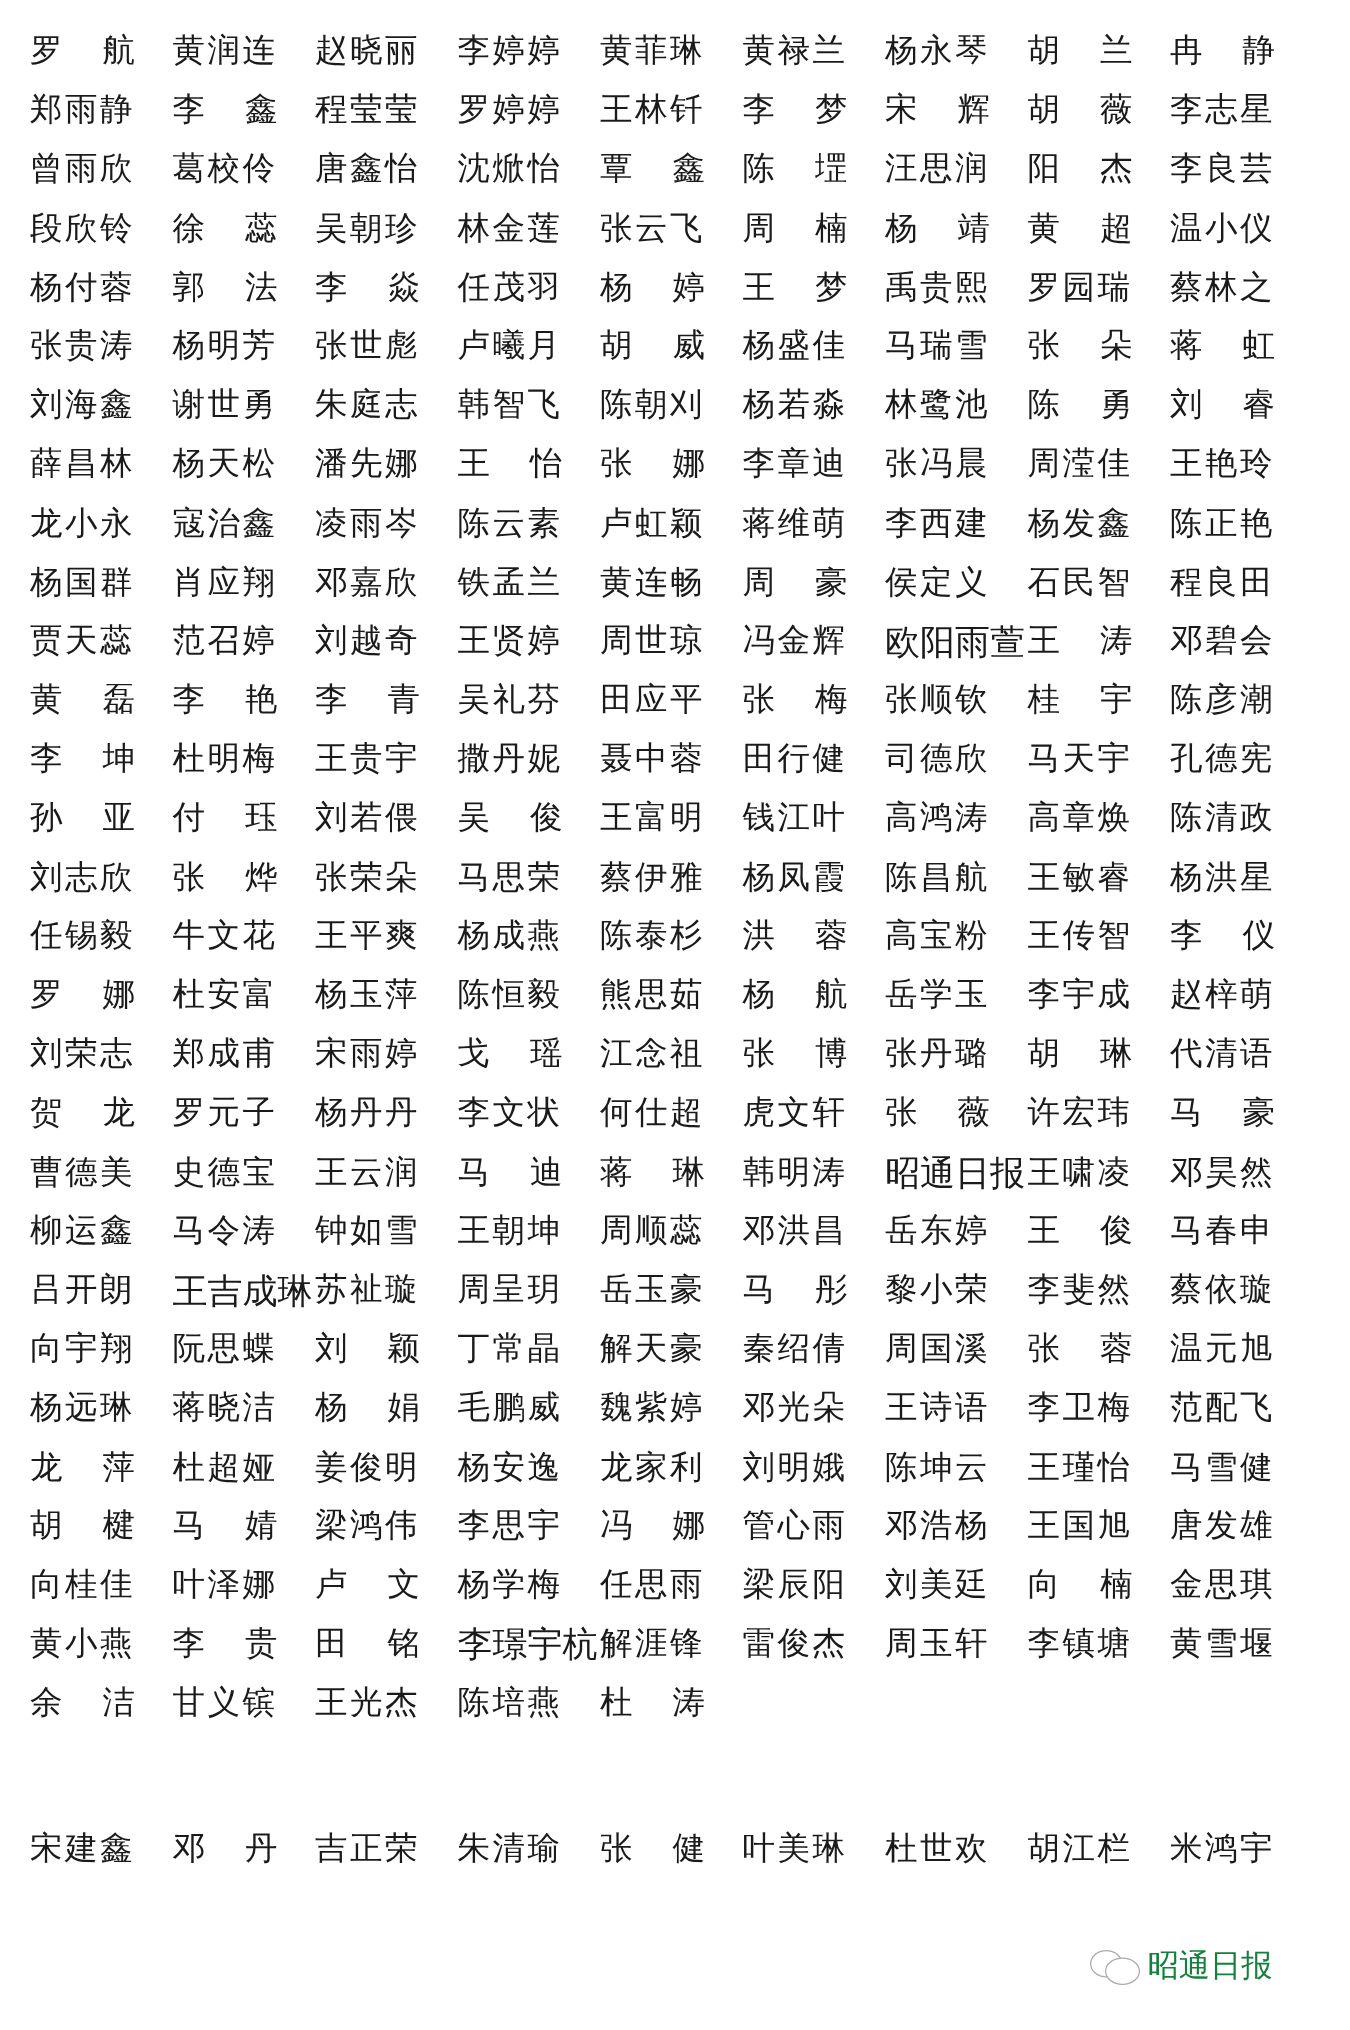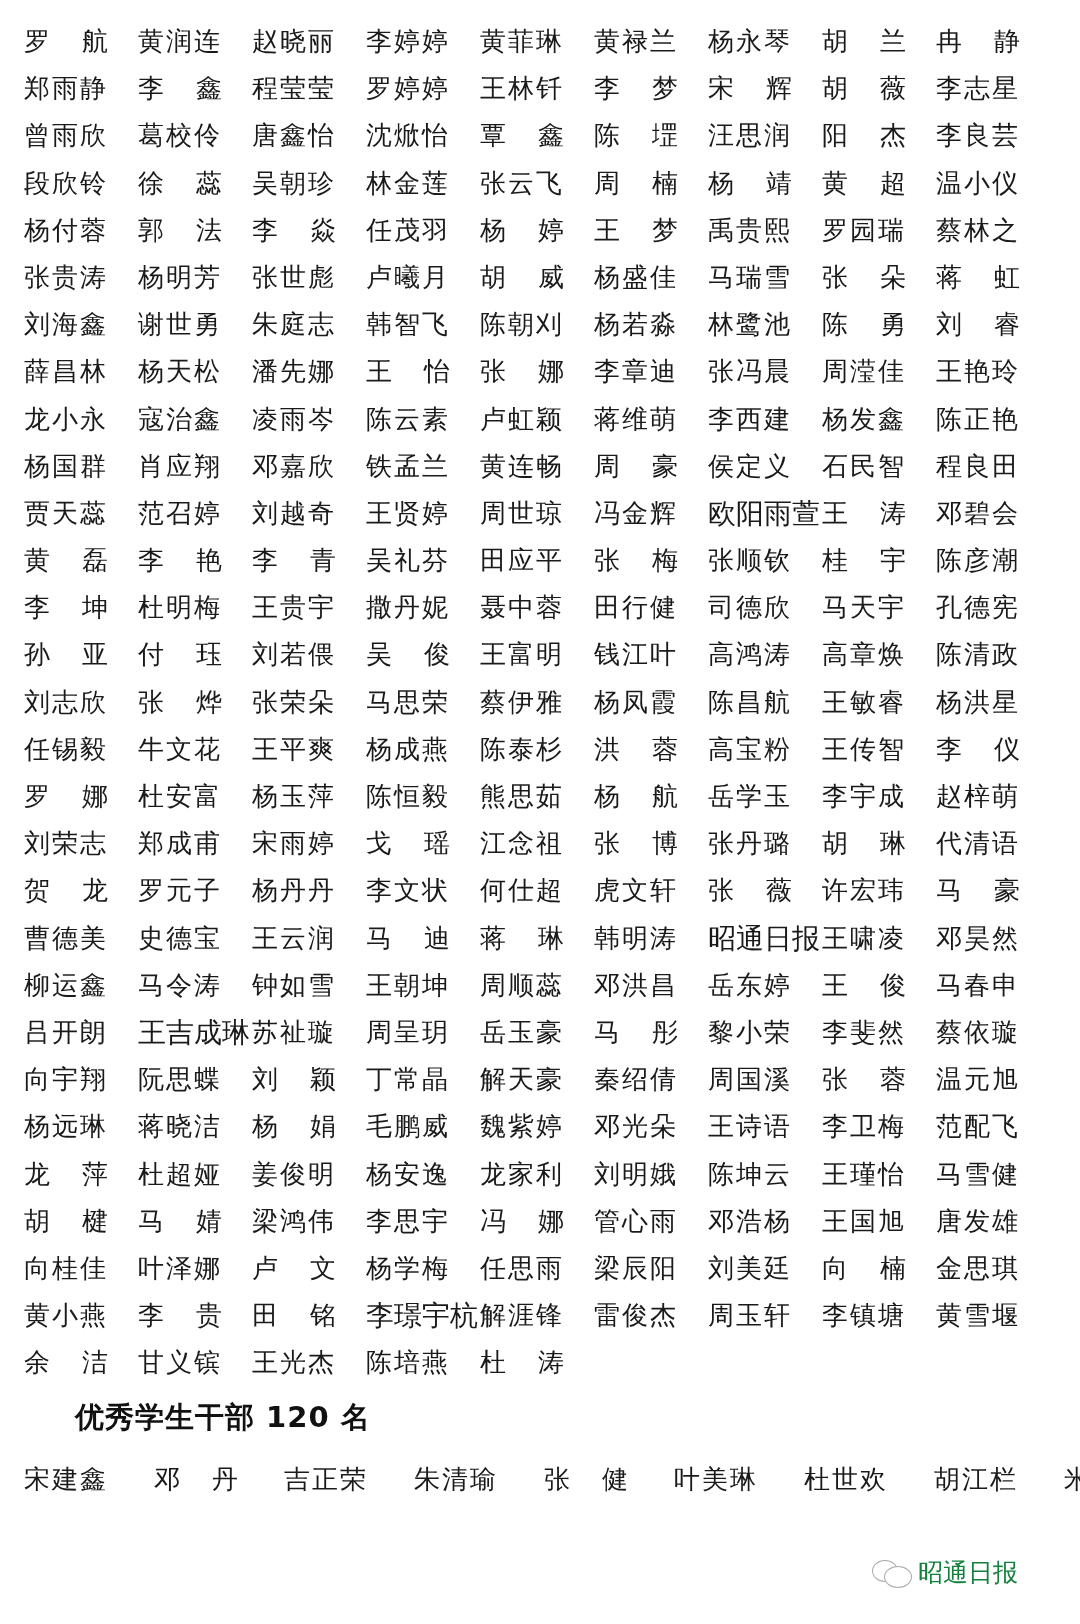--- a/index.html
+++ b/index.html
@@ -8,21 +8,21 @@
   .page { position: absolute; left: 0; top: 0; width: 1080px; height: 1624px; }
   .grid { position: absolute; left: 24px; top: 18px; width: 1040px;
           display: grid; grid-template-columns: repeat(9, 114px); row-gap: 0; }
   .name { height: 47.2px; line-height: 47.2px; font-size: 26px; letter-spacing: 2px;
           white-space: nowrap; width: 86px; display: flex; justify-content: space-between; }
   .name.four { font-size: 28px; letter-spacing: 0; }
   .heading { position: absolute; left: 75px; top: 1398px; font-size: 29px;
              font-family: "DejaVu Sans", "Liberation Sans", sans-serif; font-weight: bold;
              color: #111; letter-spacing: 1px; }
   .grid2 { position: absolute; left: 24px; top: 1456px; width: 1040px;
-           display: grid; grid-template-columns: repeat(9, 114px); gap: 16px; }
+           display: grid; grid-template-columns: repeat(9, 114px); }
   .watermark { position: absolute; left: 872px; top: 1556px; display: flex; align-items: center;
                gap: 6px; color: #15803d; font-family: "DejaVu Sans", sans-serif; font-size: 25px; }
   .wm-icon { width: 40px; height: 26px; position: relative; }
   .bubble { position: absolute; border: 1.5px solid #aaa; border-radius: 50%; background: #fff; }
 </style>
 </head>
 <body>
 
 <div class="page">
   <div class="grid" id="grid1">
@@ -470,21 +470,20 @@
       </div>
       <div class="name">甘义镔</div>
       <div class="name">王光杰</div>
       <div class="name">陈培燕</div>
       <div class="name">
         <span>杜</span>
         <span>涛</span>
       </div>
     </div>
 
-  <div class="heading">优秀学生干部 120 名</div>
 
   <div class="grid2" id="grid2">
       <div class="name">宋建鑫</div>
       <div class="name">
         <span>邓</span>
         <span>丹</span>
       </div>
       <div class="name">吉正荣</div>
       <div class="name">朱清瑜</div>
       <div class="name">

